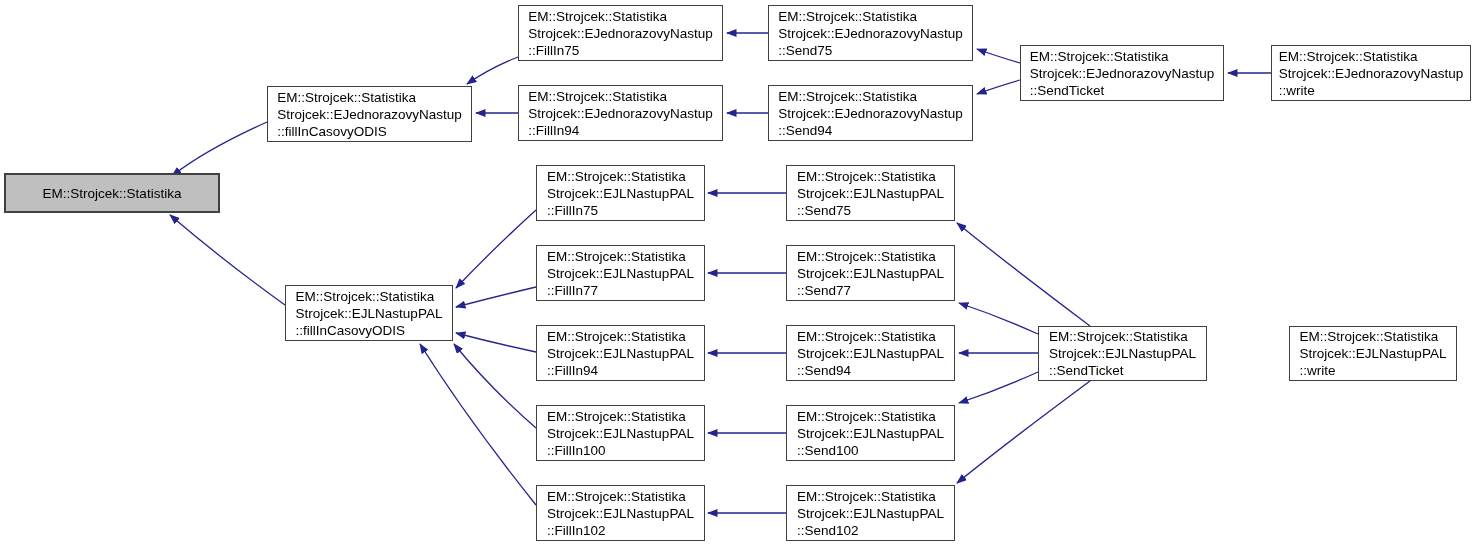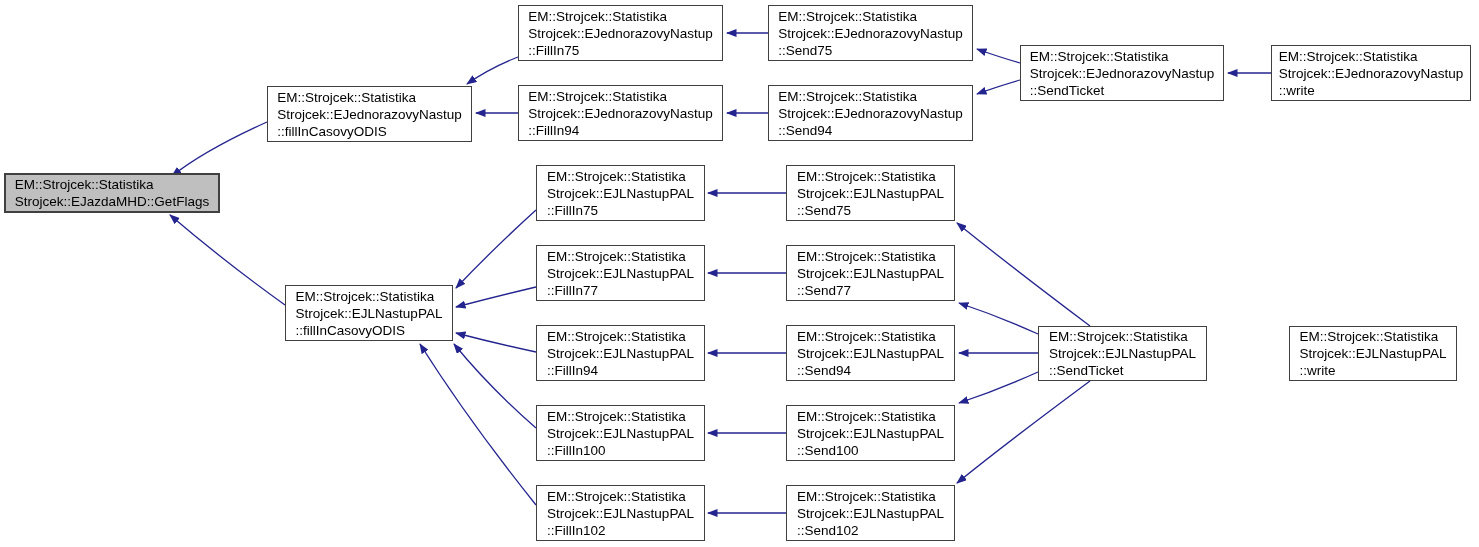--- a/index.html
+++ b/index.html
@@ -84,21 +84,20 @@
       <path d="M786,513 L708,513" fill="none" stroke="#24248f" stroke-width="1.3" marker-end="url(#arrowhead)"></path>
       <path d="M1090,326 Q1005,262 957,223" fill="none" stroke="#24248f" stroke-width="1.3" marker-end="url(#arrowhead)"></path>
       <path d="M1038,334 Q998,316 959,303" fill="none" stroke="#24248f" stroke-width="1.3" marker-end="url(#arrowhead)"></path>
       <path d="M1038,353 L959,353" fill="none" stroke="#24248f" stroke-width="1.3" marker-end="url(#arrowhead)"></path>
       <path d="M1038,372 Q998,390 959,403" fill="none" stroke="#24248f" stroke-width="1.3" marker-end="url(#arrowhead)"></path>
       <path d="M1090,381 Q1005,444 957,483" fill="none" stroke="#24248f" stroke-width="1.3" marker-end="url(#arrowhead)"></path>
     </svg>
 <div class="node highlighted" style="left: 4px; top: 173px; width: 216px; height: 40px; border-color: rgb(64, 64, 64); background: rgb(191, 191, 191); color: rgb(0, 0, 0);">
       <div class="label-block">
         <div class="line">EM::Strojcek::Statistika</div>
-        <div class="line last">Strojcek::EJazdaMHD::GetFlags</div>
       </div>
     </div>
     <div class="node" style="left: 267px; top: 86px; width: 205px; height: 56px; border-color: rgb(64, 64, 64); background: rgb(255, 255, 255); color: rgb(0, 0, 0);">
       <div class="label-block">
         <div class="line">EM::Strojcek::Statistika</div>
         <div class="line">Strojcek::EJednorazovyNastup</div>
         <div class="line last">::fillInCasovyODIS</div>
       </div>
     </div>
     <div class="node" style="left: 518px; top: 5px; width: 205px; height: 56px; border-color: rgb(64, 64, 64); background: rgb(255, 255, 255); color: rgb(0, 0, 0);">

